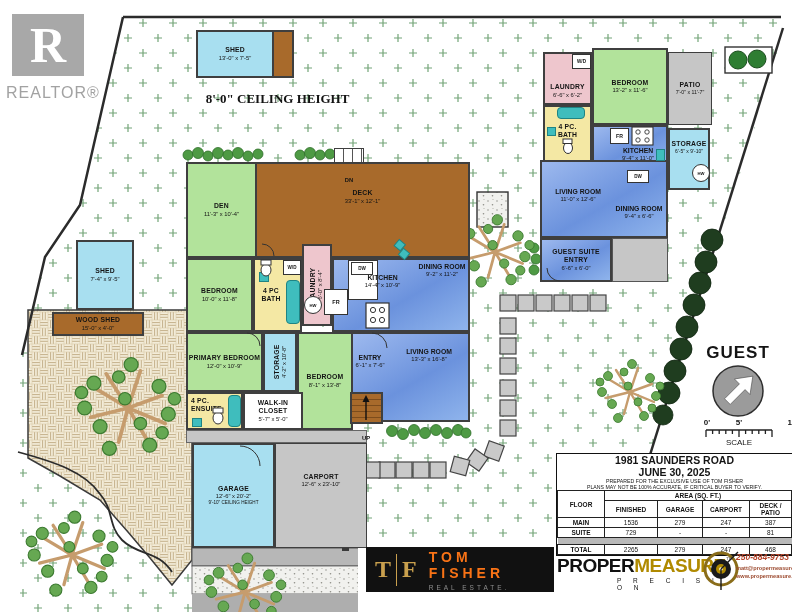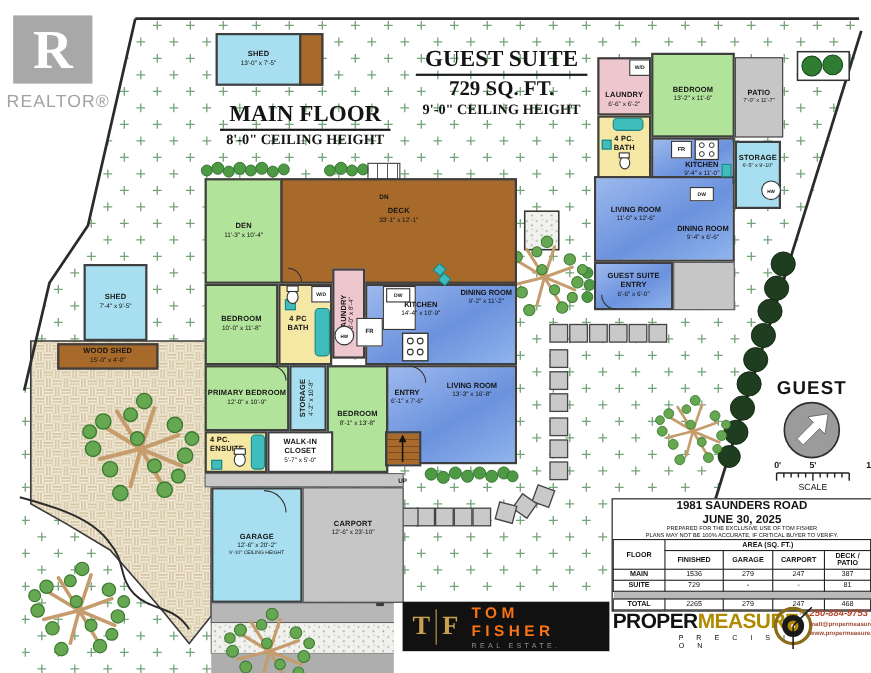--- a/index.html
+++ b/index.html
@@ -215,27 +215,21 @@
   </svg>
 
   <div id="realtor">
     <div class="abs" style="position:relative;width:72px;height:62px;background:#a8a8a8;display:flex;align-items:center;justify-content:center;">
       <span style="color:#fff;font-family:'Liberation Serif',serif;font-weight:bold;font-size:50px;line-height:1;">R</span>
     </div>
     <div style="width:84px;text-align:center;color:#a2a2a2;font-size:16px;letter-spacing:1px;margin-top:8px;margin-left:-6px;">REALTOR®</div>
   </div>
 
   <div class="title" style="left:185px;top:91px;width:185px;">
-    <div class="l1">MAIN FLOOR</div>
     <div class="l3">8'-0" CEILING HEIGHT</div>
-  </div>
-  <div class="title" style="left:372px;top:41px;width:168px;">
-    <div class="l1">GUEST SUITE</div>
-    <div class="l2">729 SQ. FT.</div>
-    <div class="l3">9'-0" CEILING HEIGHT</div>
   </div>
 
   <div class="room ltblue" style="left:196px;top:30px;width:78px;height:48px;">
     <span class="nm">SHED</span>
     <span class="dm">13'-0" x 7'-5"</span>
   </div>
   <div class="room brown" style="left:272px;top:30px;width:22px;height:48px;"></div>
   <div class="room ltblue" style="left:76px;top:240px;width:58px;height:70px;">
     <span class="nm">SHED</span>
     <span class="dm">7'-4" x 9'-5"</span>

